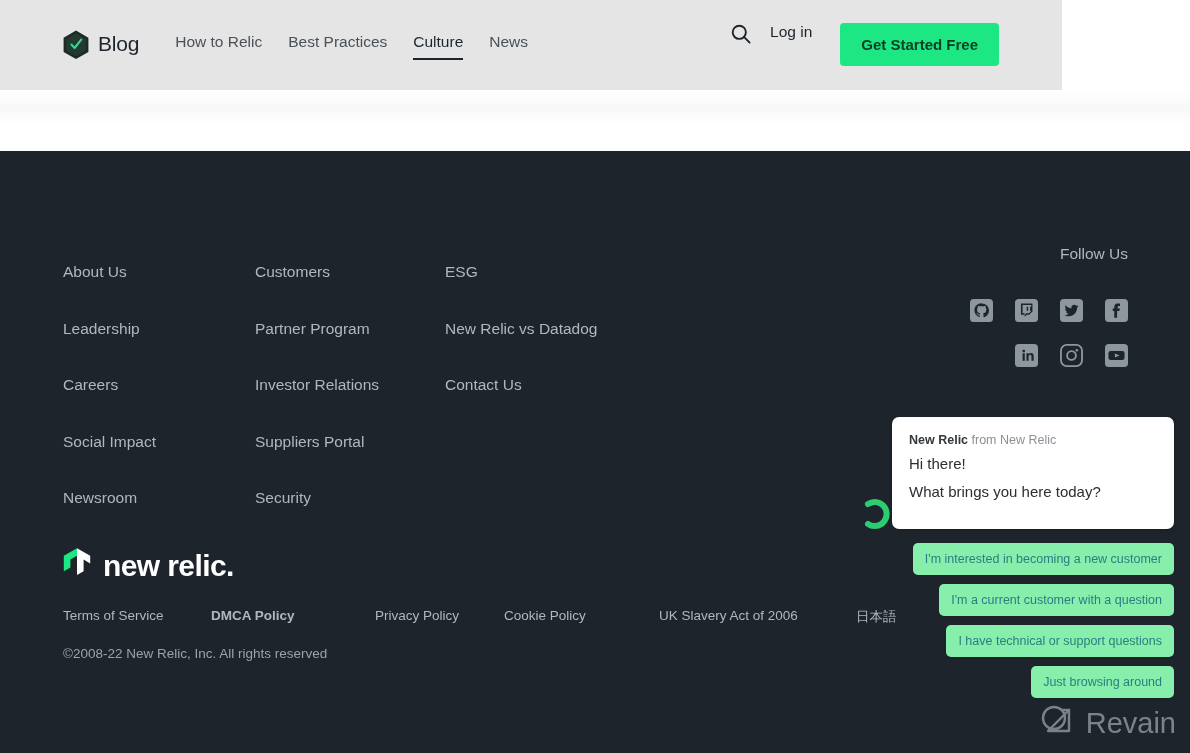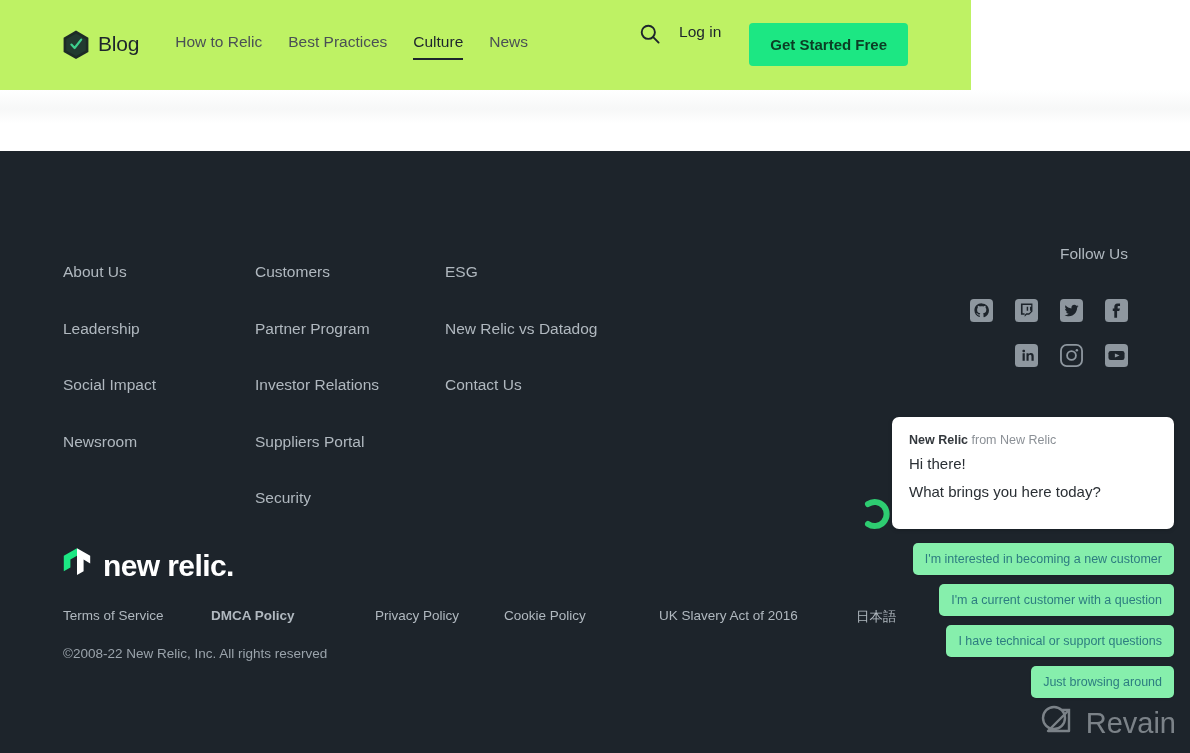--- a/index.html
+++ b/index.html
@@ -6,22 +6,22 @@
   html, body {
     width: 1190px; height: 753px;
     font-family: "Liberation Sans", sans-serif;
     background: #ffffff;
     overflow: hidden;
   }
   .page { position: relative; width: 1190px; height: 753px; }
 
   
   .header {
-    position: absolute; top: 0; left: 0; width: 971px; height: 90px;
-    background: #bef264;
+    position: absolute; top: 0; left: 0; width: 1062px; height: 90px;
+    background: #e5e5e5;
     display: flex; align-items: flex-start;
   }
   .header-inner {
     width: 100%; height: 90px;
     display: flex; align-items: center; padding: 0 63px;
     position: relative; top: -1px;
   }
   .brand { display: flex; align-items: center; gap: 9px; margin-right: 36px; }
   .brand-hex {
     width: 26px; height: 29px; position: relative;
@@ -200,20 +200,21 @@
     <div class="band-fade"></div>
   </div>
 
   <div class="footer">
 
     <div class="footer-cols">
 
       <div class="fcol">
         <a>About Us</a>
         <a>Leadership</a>
+        <a>Careers</a>
         <a>Social Impact</a>
         <a>Newsroom</a>
       </div>
 
       <div class="fcol">
         <a>Customers</a>
         <a>Partner Program</a>
         <a>Investor Relations</a>
         <a>Suppliers Portal</a>
         <a>Security</a>
@@ -293,21 +294,21 @@
         </svg>
       </span>
       <span class="nr-word">new relic.</span>
     </div>
 
     <div class="legal-links">
       <a>Terms of Service</a>
       <a>DMCA Policy</a>
       <a>Privacy Policy</a>
       <a>Cookie Policy</a>
-      <a>UK Slavery Act of 2016</a>
+      <a>UK Slavery Act of 2006</a>
     </div>
 
     <a class="lang-link">日本語</a>
 
     <div class="copyright">©2008-22 New Relic, Inc. All rights reserved</div>
 
   </div>
 
   <div class="chat-spinner">
     <svg width="40" height="40" viewBox="0 0 40 40">

